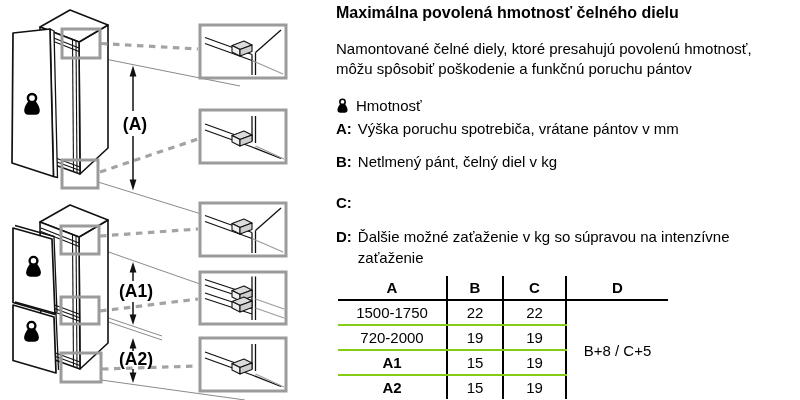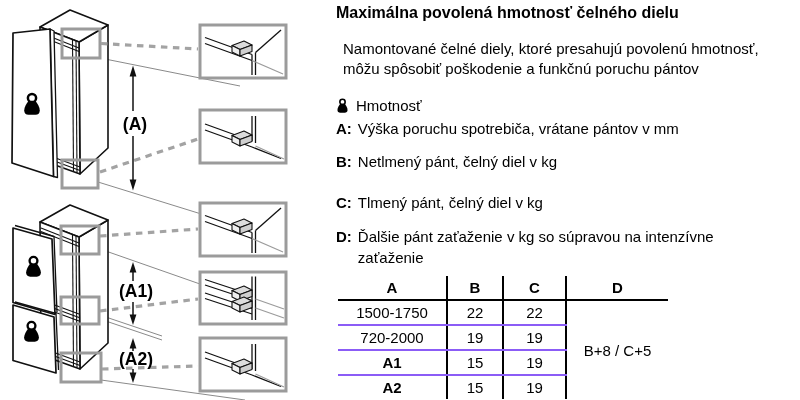--- a/index.html
+++ b/index.html
@@ -1,33 +1,33 @@
 <!DOCTYPE html>
 <html><head>
 <meta charset="utf-8">
 <style>
   html,body{margin:0;padding:0;background:#fff;}
   .page{position:relative;width:800px;height:400px;background:#ffffff;overflow:hidden;
         font-family:"Liberation Sans",sans-serif;color:#000;}
   .diagrams{position:absolute;left:0;top:0;}
   .right{position:absolute;left:336px;top:0;width:458px;height:400px;text-decoration:underline;}
   .title{position:absolute;left:0;top:4px;margin:0;font-size:16px;font-weight:bold;white-space:nowrap;}
-  .intro{position:absolute;left:7px;top:39px;margin:0;width:450px;font-size:15px;line-height:20px;}
+  .intro{position:absolute;left:0;top:39px;margin:0;width:450px;font-size:15px;line-height:20px;}
   .wrow{position:absolute;left:0;top:97px;display:flex;align-items:center;gap:7px;font-size:15px;}
   .wrow svg{display:block;}
   .litem{position:absolute;left:0;display:flex;gap:6px;font-size:15px;line-height:21px;}
   .litem b{flex:none;}
   .litem span{max-width:380px;}
   .item-a{top:118px;} .item-b{top:151px;} .item-c{top:192px;} .item-d{top:226px;}
   .tblwrap{position:absolute;left:2px;top:276px;}
   table{border-collapse:collapse;table-layout:fixed;width:330px;font-size:15px;}
   th,td{height:23px;padding:0;text-align:center;font-weight:normal;vertical-align:middle;}
   thead th{font-weight:bold;border-bottom:2px solid #000;}
   .va{border-right:2px solid #000;}
-  .hb{border-bottom:2px solid #8b5cf6;}
+  .hb{border-bottom:2px solid #84cc16;}
   .rowlabel{font-weight:bold;}
   .dcell{vertical-align:middle;}
   text{font-family:"Liberation Sans",sans-serif;}
 </style>
 </head>
 <body>
 
 <div class="page">
 
   <svg class="diagrams" width="336" height="400" viewBox="0 0 336 400">
@@ -219,25 +219,24 @@
     <div class="litem item-a">
       <b>A:</b>
       <span>Výška poruchu spotrebiča, vrátane pántov v mm</span>
     </div>
     <div class="litem item-b">
       <b>B:</b>
       <span>Netlmený pánt, čelný diel v kg</span>
     </div>
     <div class="litem item-c">
       <b>C:</b>
-      <span>Tlmený pánt, čelný diel v kg</span>
     </div>
     <div class="litem item-d">
       <b>D:</b>
-      <span>Ďalšie pánt zaťaženie v kg so súpravou na intenzívne zaťaženie</span>
+      <span>Ďalšie možné zaťaženie v kg so súpravou na intenzívne zaťaženie</span>
     </div>
 
     <div class="tblwrap">
       <table>
         <colgroup>
             <col style="width:109px">
             <col style="width:56px">
             <col style="width:63px">
             <col style="width:102px">
           </colgroup>

